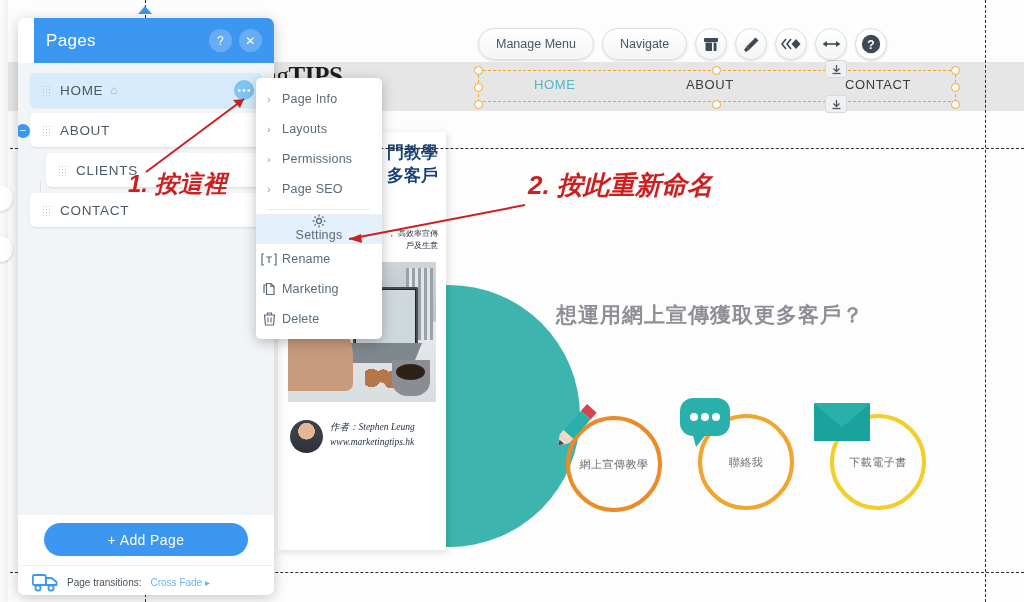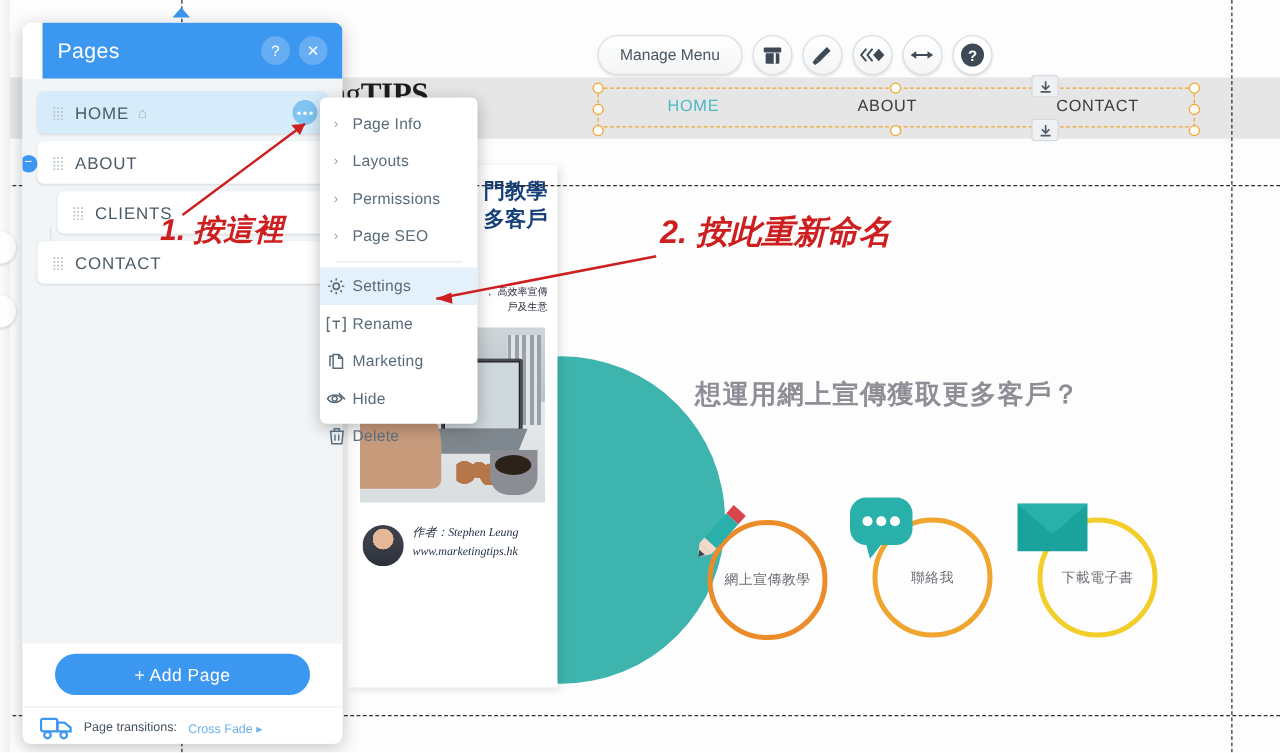--- a/index.html
+++ b/index.html
@@ -254,21 +254,21 @@
   .ctxmenu {
     position:absolute; left:256px; top:78px; width:126px; height:261px;
     background:#ffffff; border-radius:5px;
     box-shadow:0 3px 13px rgba(0,0,0,.25);
     padding-top:6px;
   }
   .ctx-item {
     height:30px; display:flex; align-items:center;
     font-size:12.5px; color:#5a6b7a; letter-spacing:.2px;
   }
-  .ctx-item.hl { background:#e4f1fb; }
+  .ctx-item.hl { background:#e4f1fb;flex-direction:column; }
   .ctx-chev {
     width:26px; text-align:center; color:#8fa0ae; font-size:11px; flex:none;
   }
   .ctx-ico {
     width:26px; text-align:center; flex:none;
     color:#5a6b7a;
     display:flex; align-items:center; justify-content:center;
   }
   .ctx-sep { height:1px; background:#e7ebee; margin:5px 12px 4px 12px; }
 
@@ -398,20 +398,21 @@
         <svg width="11" height="11" viewBox="0 0 11 11">
             <path d="M5.5 1 V7 M2.5 4.5 L5.5 7.5 L8.5 4.5" stroke="#4c5a66" stroke-width="1.3" fill="none"></path>
             <path d="M1.5 9.5 H9.5" stroke="#4c5a66" stroke-width="1.3"></path>
           </svg>
       </div>
     </div>
   </div>
 
   <div class="toolbar">
     <div class="tb-pill">Manage Menu</div>
+    <div class="tb-pill">Navigate</div>
     <div class="tb-round">
       <svg width="16" height="15" viewBox="0 0 16 15">
         <rect x="1" y="1" width="14" height="4" rx="1" fill="#3d4a55"></rect>
         <rect x="2.5" y="5.5" width="11" height="8.5" rx="1" fill="#3d4a55"></rect>
         <rect x="9" y="5.5" width="1.6" height="8.5" fill="#ffffff"></rect>
       </svg>
     </div>
     <div class="tb-round">
       <svg width="17" height="17" viewBox="0 0 17 17">
         <path d="M12.5 1.5 L15.5 4.5 L6.5 13.5 L3.5 10.5 Z" fill="#3d4a55"></path>
@@ -549,30 +550,20 @@
       <span class="ctx-ico">
         <svg width="14" height="14" viewBox="0 0 14 14">
           <path d="M4.5 1.5 H9 L12 4.5 V12.5 H4.5 Z" fill="none" stroke="#5a6b7a" stroke-width="1.2"></path>
           <path d="M9 1.5 V4.5 H12" fill="none" stroke="#5a6b7a" stroke-width="1.2"></path>
           <path d="M4.5 3 H2 V11" fill="none" stroke="#5a6b7a" stroke-width="1.2"></path>
         </svg>
       </span>
       <span>Marketing</span>
     </div>
 
-    <div class="ctx-item">
-      <span class="ctx-ico">
-        <svg width="16" height="12" viewBox="0 0 16 12">
-          <path d="M1 6 C3.5 2, 10 2, 12.5 6 C10 10, 3.5 10, 1 6 Z" fill="none" stroke="#5a6b7a" stroke-width="1.2"></path>
-          <circle cx="6.7" cy="6" r="2" fill="none" stroke="#5a6b7a" stroke-width="1.2"></circle>
-          <path d="M10 1.5 L15 6.5" stroke="#5a6b7a" stroke-width="1.2"></path>
-        </svg>
-      </span>
-      <span>Hide</span>
-    </div>
 
     <div class="ctx-item">
       <span class="ctx-ico">
         <svg width="13" height="14" viewBox="0 0 13 14">
           <path d="M1.5 3 H11.5 L10.5 13 H2.5 Z" fill="none" stroke="#5a6b7a" stroke-width="1.2"></path>
           <path d="M4.5 3 V1 H8.5 V3" fill="none" stroke="#5a6b7a" stroke-width="1.2"></path>
           <path d="M5 5.5 V10.5 M8 5.5 V10.5" stroke="#5a6b7a" stroke-width="1.1"></path>
         </svg>
       </span>
       <span>Delete</span>

